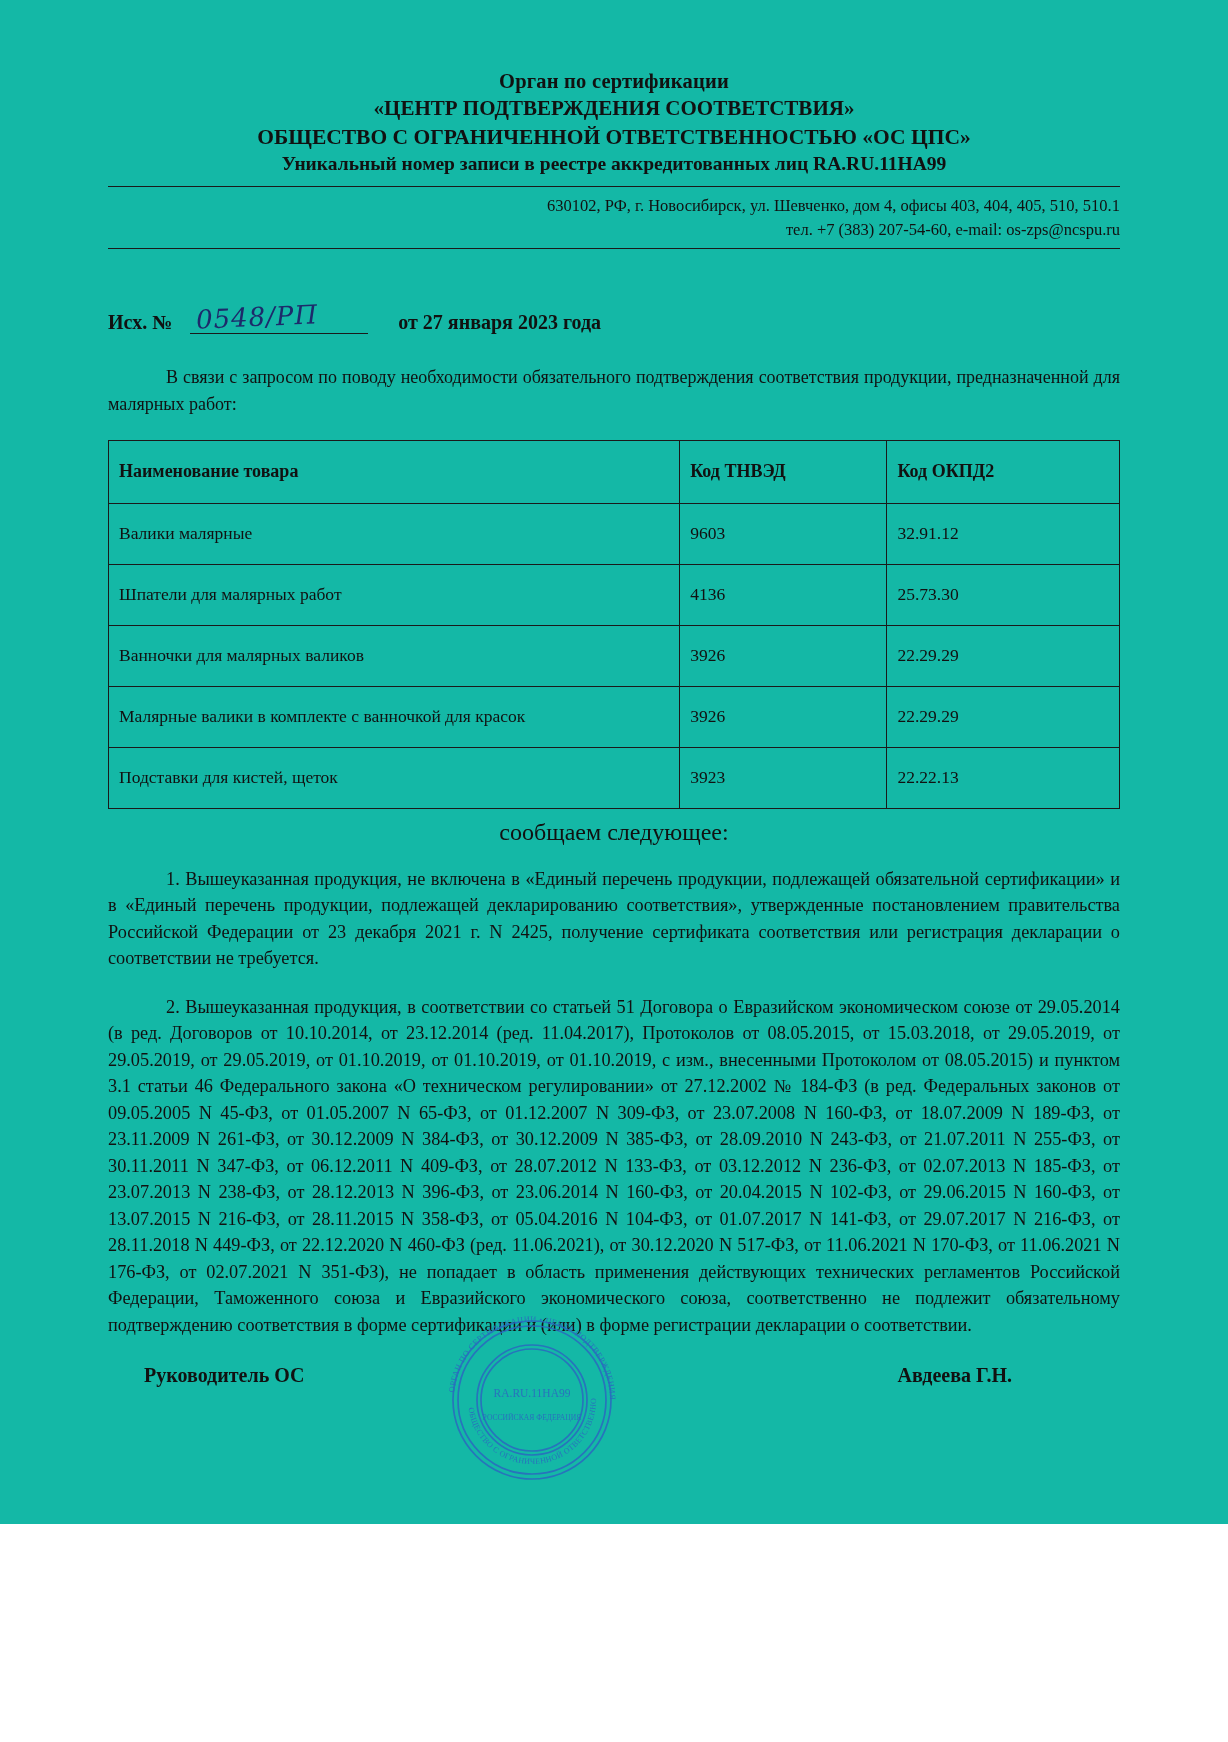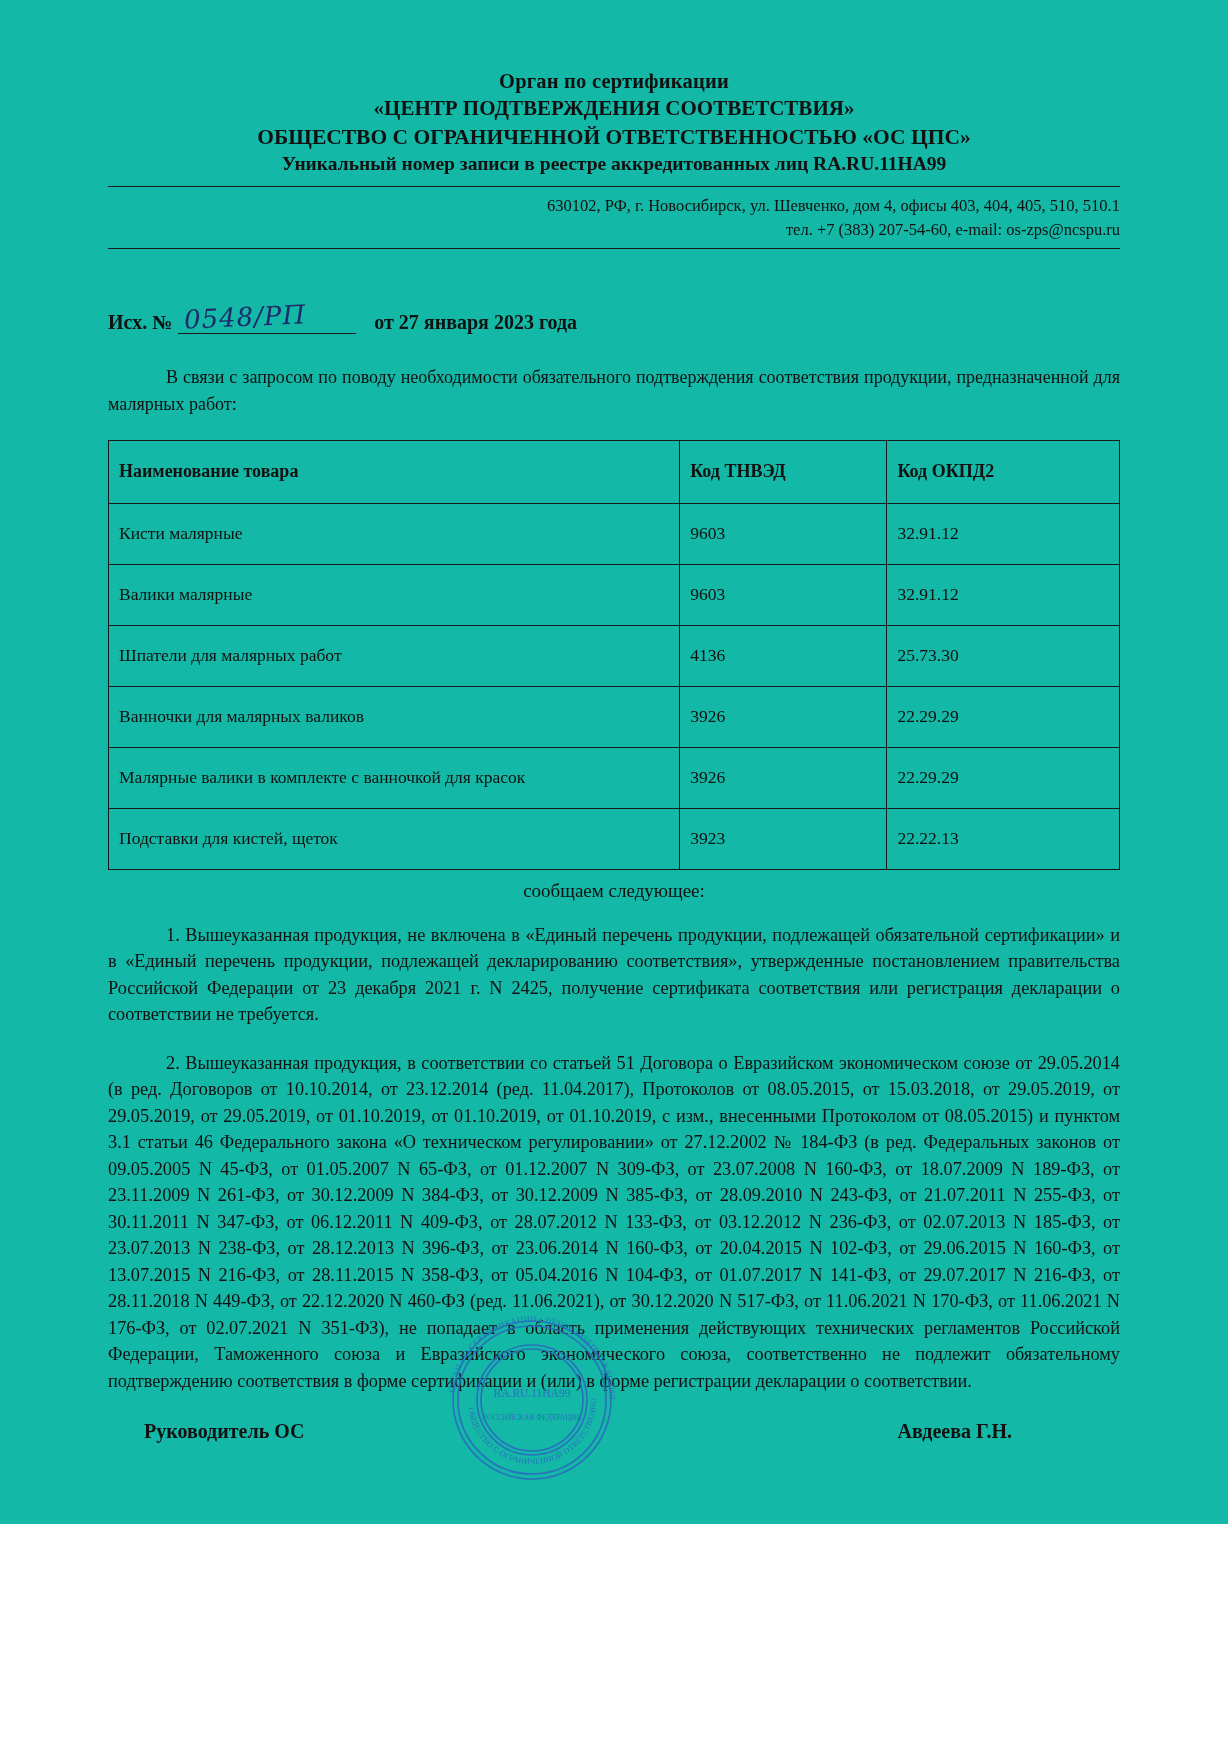--- a/index.html
+++ b/index.html
@@ -51,21 +51,21 @@
     padding: 7px 0 6px 0;
   }
 
   
   .outgoing {
     margin-top: 22px;
     font-size: 20px;
     font-weight: bold;
     display: flex;
     align-items: flex-end;
-    gap: 6px;
+    gap: 18px;
   }
   .outgoing .num-blank {
     display: inline-block;
     min-width: 178px;
     border-bottom: 1.6px solid #1a1a1a;
     text-align: center;
     position: relative;
     height: 26px;
   }
   .handwritten {
@@ -119,21 +119,21 @@
     height: 46px;
     font-size: 18px;
   }
   table.goods tbody td { height: 44px; }
   table.goods col.c1 { width: 56.5%; }
   table.goods col.c2 { width: 20.5%; }
   table.goods col.c3 { width: 23%; }
 
   .we-inform {
     text-align: center;
-    font-size: 19px;
+    font-size: 24px;
     margin-top: 10px;
   }
 
   
   .para {
     margin-top: 20px;
     font-size: 18.3px;
     line-height: 1.45;
     text-align: justify;
     text-indent: 58px;
@@ -199,25 +199,20 @@
           <col class="c3">
         </colgroup>
       <thead>
         <tr>
           <th>Наименование товара</th>
           <th>Код ТНВЭД</th>
           <th>Код ОКПД2</th>
         </tr>
       </thead>
       <tbody>
-        <tr>
-          <td>Кисти малярные</td>
-          <td>9603</td>
-          <td>32.91.12</td>
-        </tr>
         <tr>
           <td>Валики малярные</td>
           <td>9603</td>
           <td>32.91.12</td>
         </tr>
         <tr>
           <td>Шпатели для малярных работ</td>
           <td>4136</td>
           <td>25.73.30</td>
         </tr>

